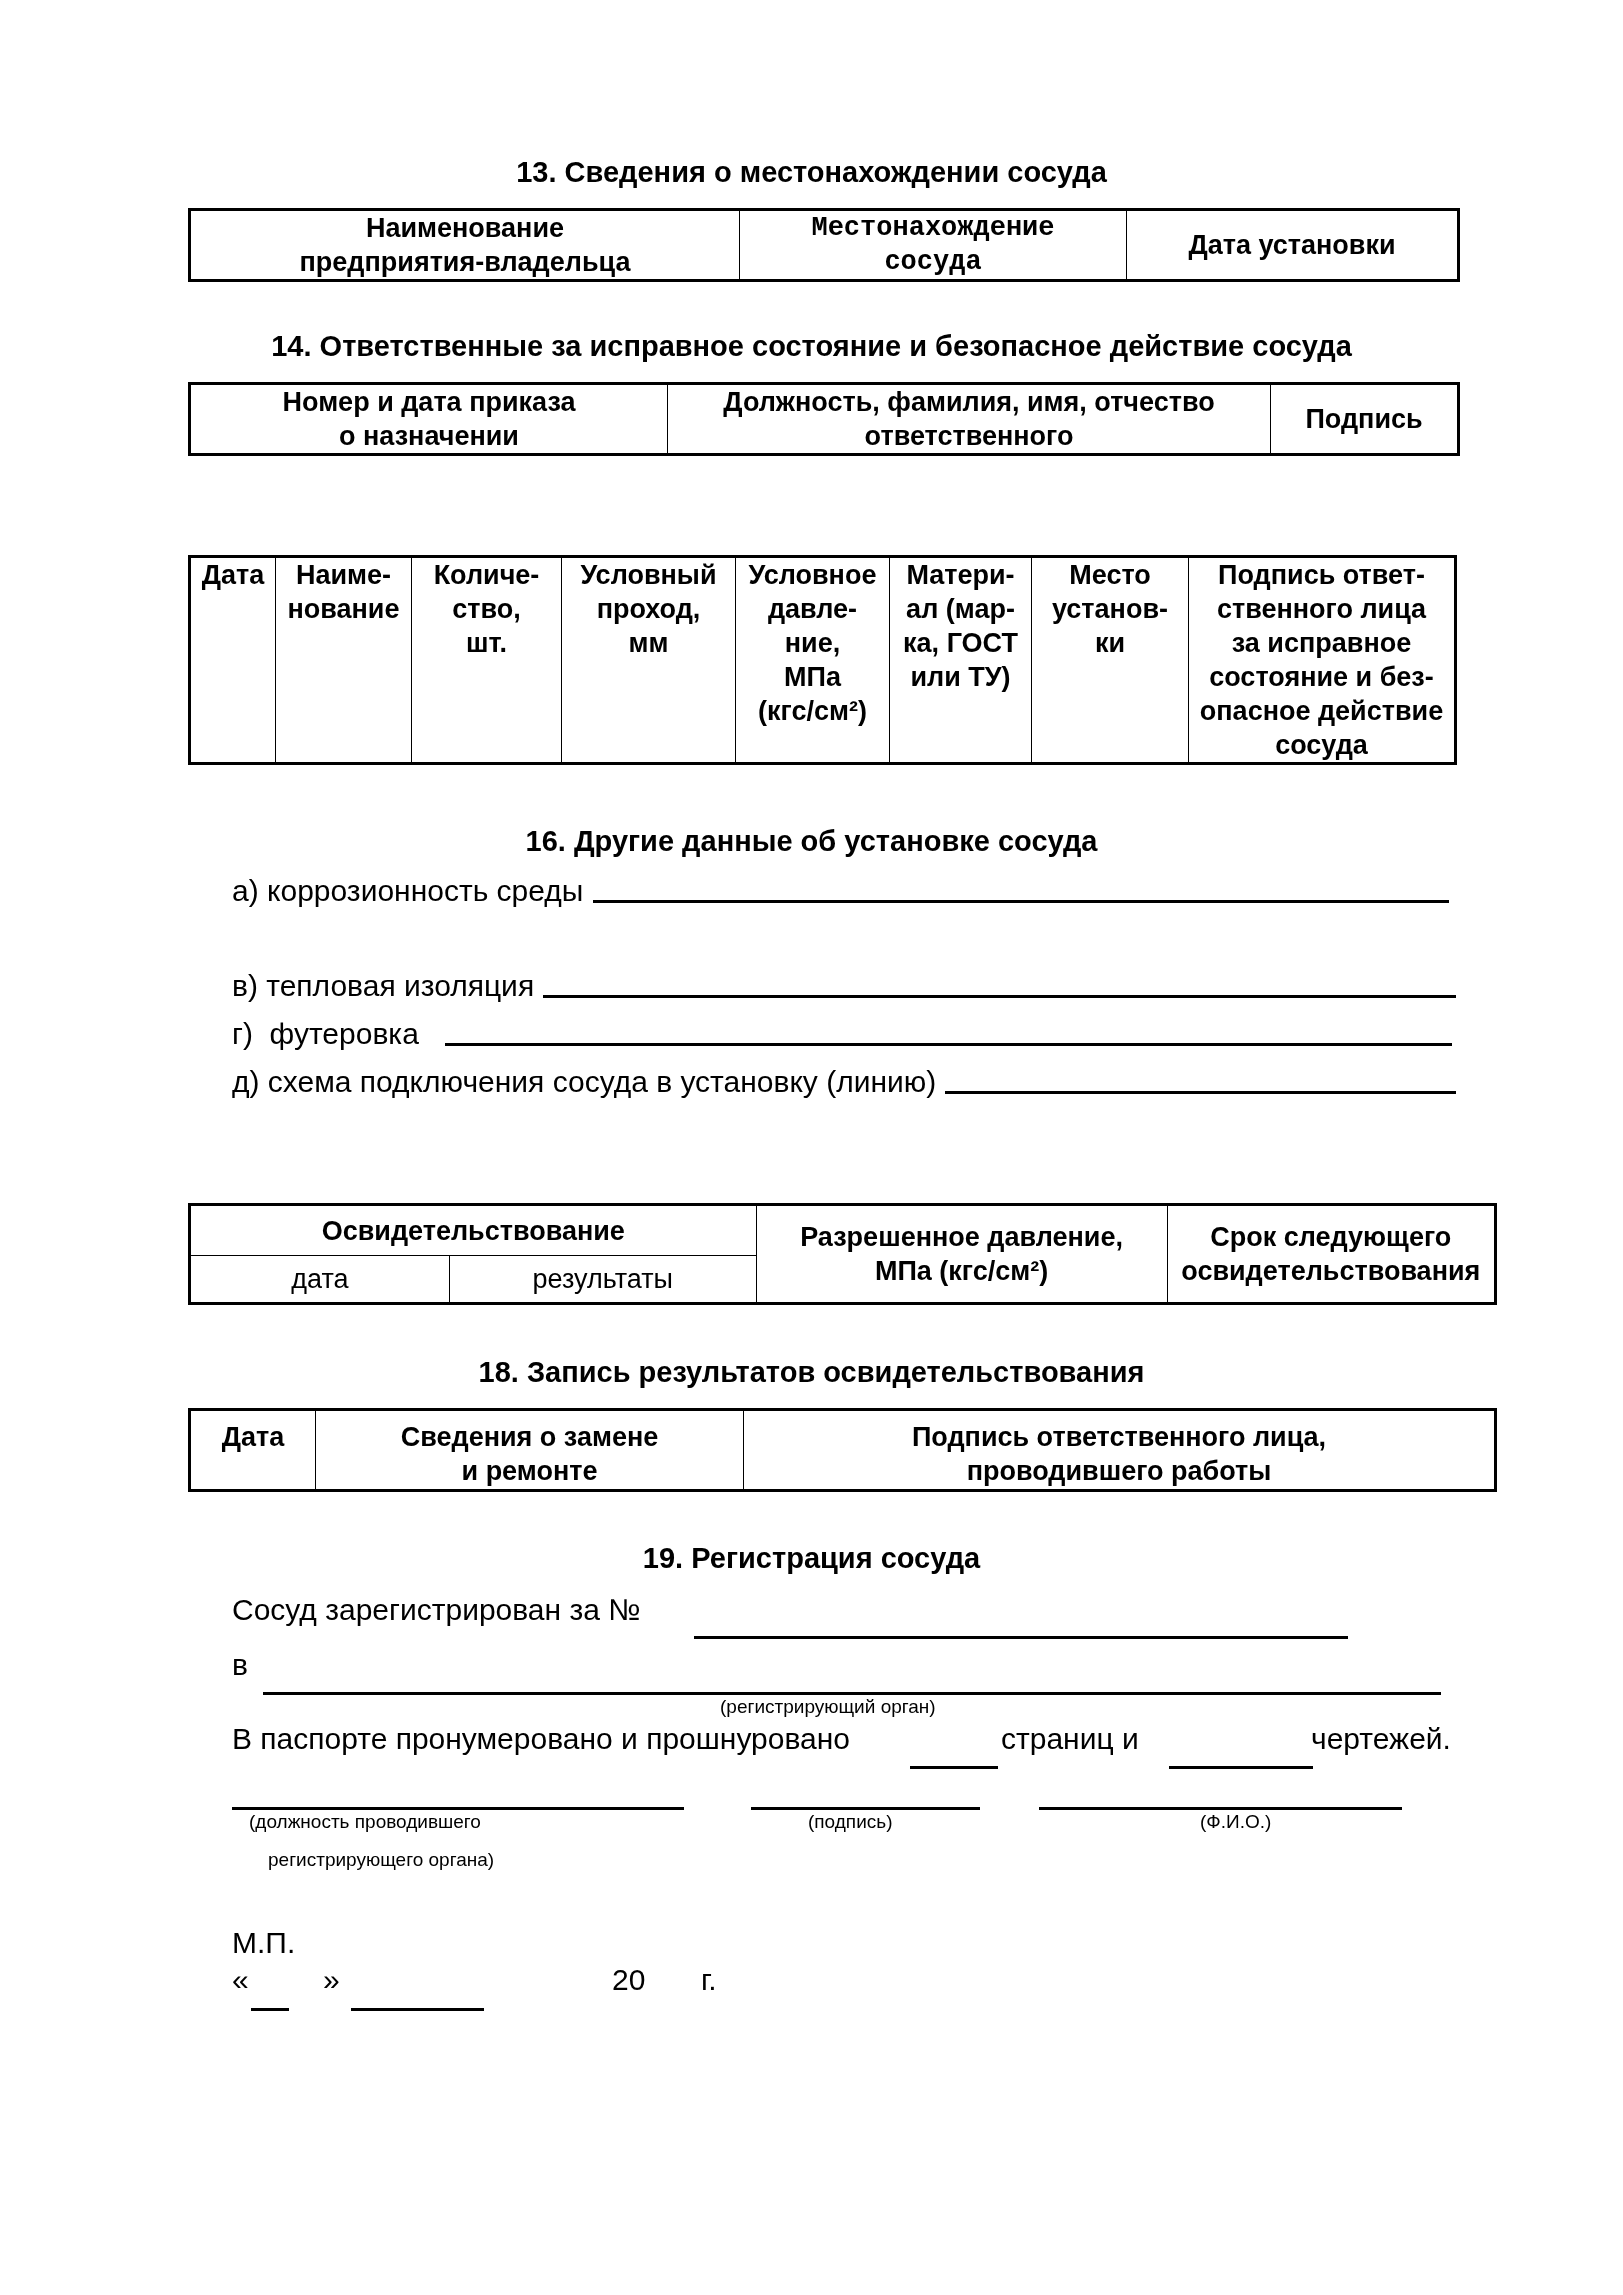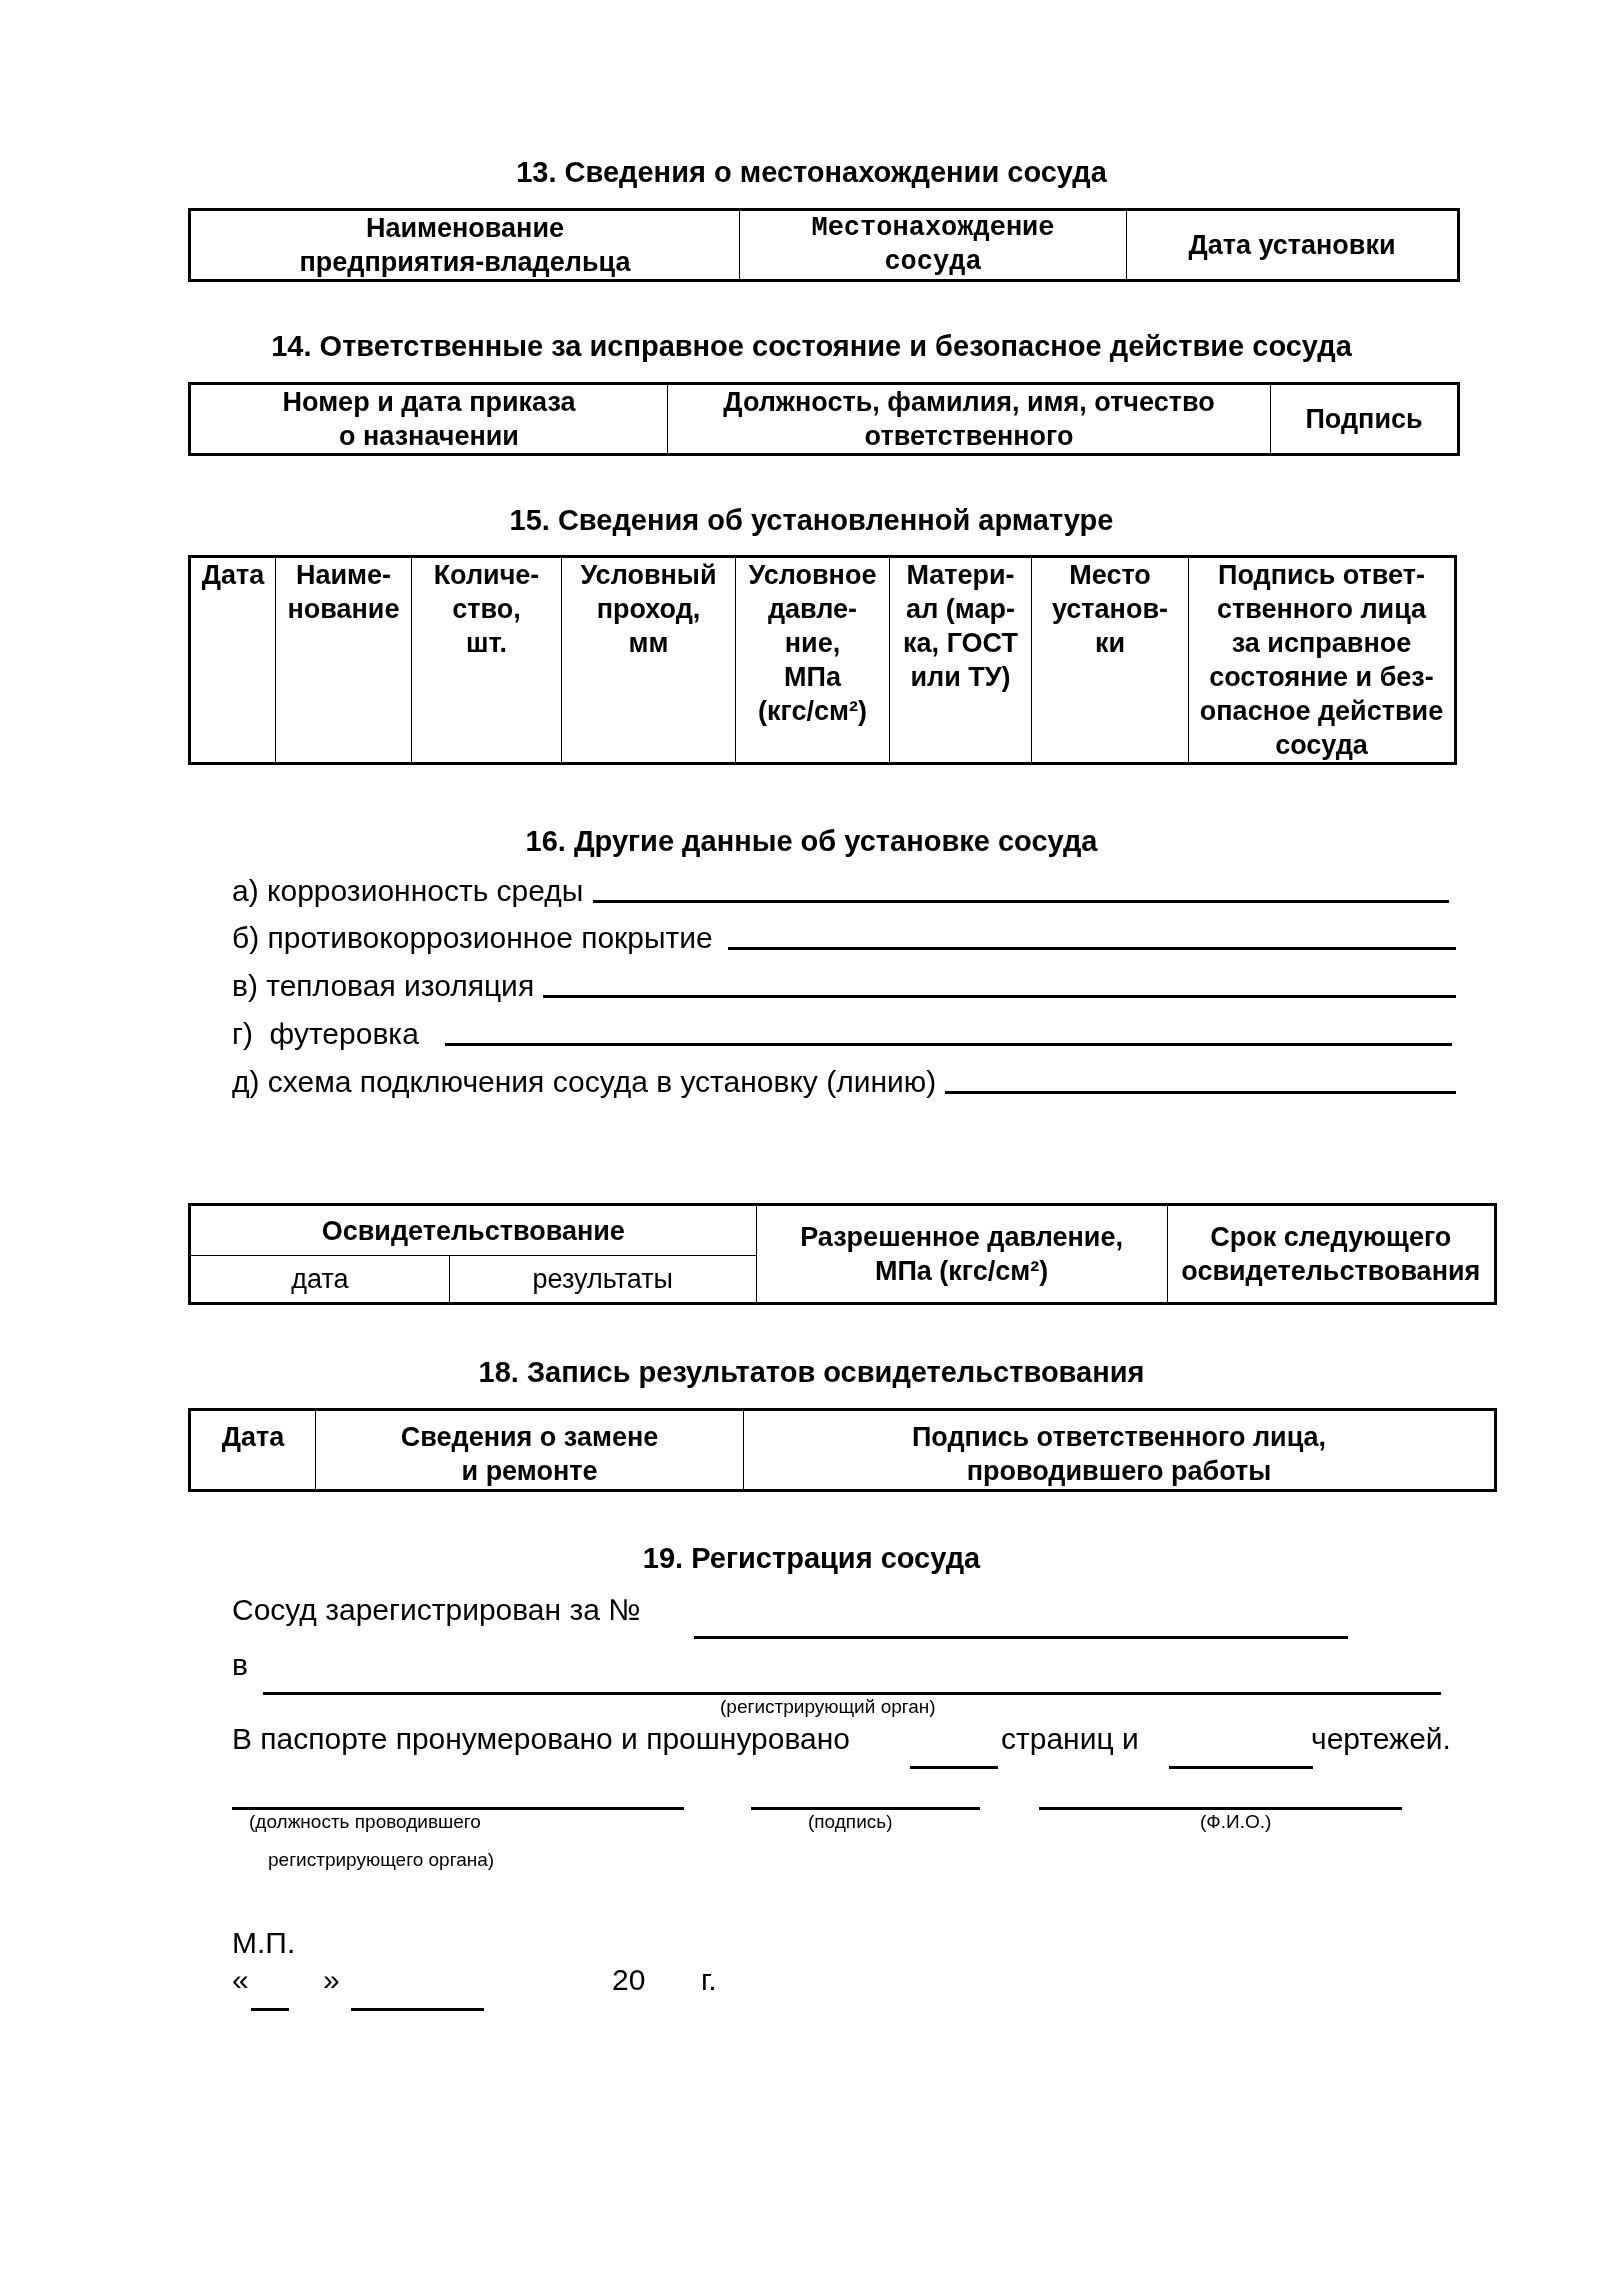--- a/index.html
+++ b/index.html
@@ -39,44 +39,39 @@
   <table class="f" style="left:188px; top:382px; width:1272px; height:71px;">
     <tbody>
         <tr>
       <td style="width:476px;"><span>Номер и дата приказа</span><br><span>о назначении</span></td>
       <td style="width:602px;"><span>Должность, фамилия, имя, отчество</span><br><span>ответственного</span></td>
       <td>Подпись</td>
     </tr>
   </tbody>
     </table>
 
-  <div class="h" style="top:504px;">15. Сведения об установленной арматуре</div>
   <table class="f" style="left:188px; top:555px; width:1269px; height:208px;">
     <tbody>
         <tr>
       <td class="top" style="width:84px;"><span>Дата</span></td>
       <td class="top" style="width:135px;"><span>Наиме-</span><br><span>нование</span></td>
       <td class="top" style="width:149px;"><span>Количе-</span><br><span>ство,</span><br><span>шт.</span></td>
       <td class="top" style="width:173px;"><span>Условный</span><br><span>проход,</span><br><span>мм</span></td>
       <td class="top" style="width:153px;"><span>Условное</span><br><span>давле-</span><br><span>ние,</span><br><span>МПа</span><br><span>(кгс/см²)</span></td>
       <td class="top" style="width:141px;"><span>Матери-</span><br><span>ал (мар-</span><br><span>ка, ГОСТ</span><br><span>или ТУ)</span></td>
       <td class="top" style="width:156px;"><span>Место</span><br><span>установ-</span><br><span>ки</span></td>
       <td class="top"><span>Подпись ответ-</span><br><span>ственного лица</span><br><span>за исправное</span><br><span>состояние и без-</span><br><span>опасное действие</span><br><span>сосуда</span></td>
     </tr>
   </tbody>
     </table>
 
   <div class="h" style="top:825px;">16. Другие данные об установке сосуда</div>
   <div class="line-row" style="top:874px; width:1217px;">
     <span>а) коррозионность среды</span>
     <span class="fill" style="flex:1;"></span>
-  </div>
-  <div class="line-row" style="top:921px; width:1224px;">
-    <span>б) противокоррозионное покрытие</span>
-    <span class="fill" style="flex:1; margin-left:15.7px;"></span>
   </div>
   <div class="line-row" style="top:969px; width:1224px;">
     <span>в) тепловая изоляция</span>
     <span class="fill" style="flex:1;"></span>
   </div>
   <div class="line-row" style="top:1017px; width:1220px;">
     <span style="white-space:pre;">г)  футеровка</span>
     <span class="fill" style="flex:1; margin-left:26px;"></span>
   </div>
   <div class="line-row" style="top:1065px; width:1224px;">

